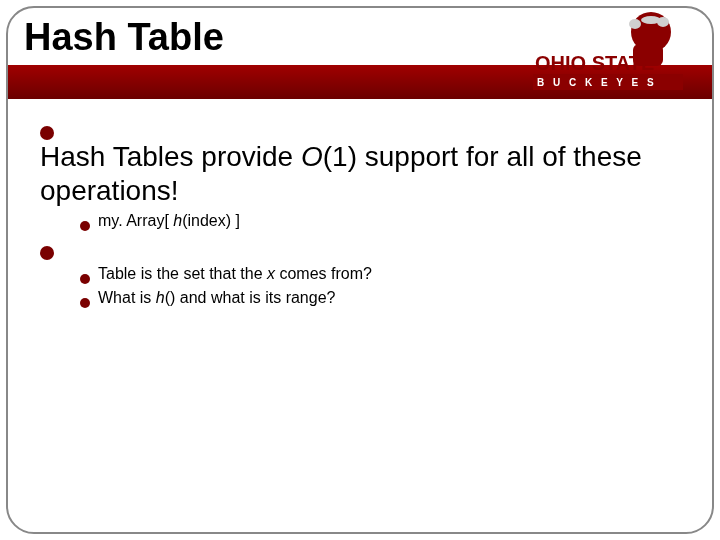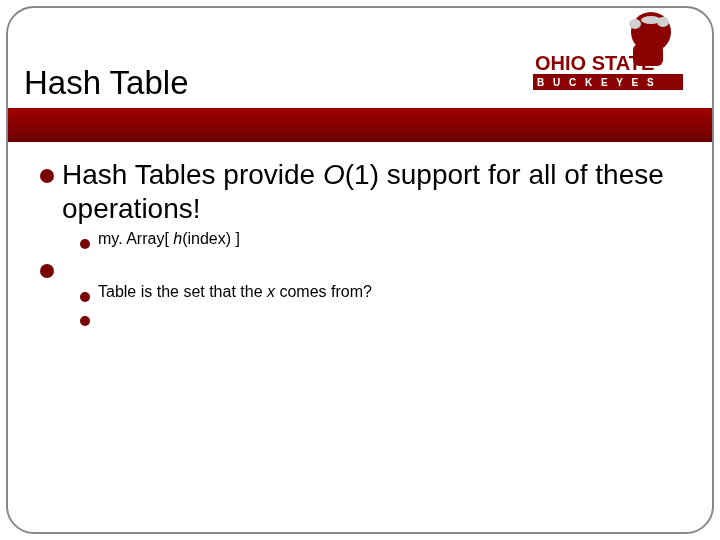--- a/index.html
+++ b/index.html
@@ -18,24 +18,23 @@
     right: 6px;
     bottom: 6px;
     border: 2px solid #888;
     border-radius: 28px;
     overflow: hidden;
   }
   .title-area {
     padding: 8px 16px 4px 16px;
   }
   .title-text {
-    font-size: 33px;
-    font-weight: normal;
+    font-size: 38px;
+    font-weight: bold;
     color: #000;
-    margin-top: 48px;
   }
   .red-bar {
     background: #8b0000;
     background: linear-gradient(to bottom, #a00000 0%, #6b0000 100%);
     height: 34px;
     margin-top: 2px;
     position: relative;
   }
   .logo-wrap {
     position: absolute;
@@ -45,20 +44,21 @@
     height: 88px;
     z-index: 5;
   }
   .content {
     padding: 16px 28px 8px 32px;
   }
   .bullet-l1 {
     display: flex;
     align-items: flex-start;
     margin-bottom: 2px;
+    flex-direction: column;
   }
   .bullet-l1 .dot {
     width: 14px; height: 14px;
     border-radius: 50%;
     background: #7a0000;
     flex: 0 0 14px;
     margin-top: 11px;
     margin-right: 8px;
   }
   .bullet-l1 .txt {
@@ -130,15 +130,16 @@
       </div>
       <div class="bullet-l1">
         <div class="dot"></div>
       </div>
       <div class="bullet-l2">
         <div class="dot"></div>
         <div class="txt"><span>Table is the set that the </span><span class="ital">x</span><span> comes from?</span></div>
       </div>
       <div class="bullet-l2">
         <div class="dot"></div>
+        <div class="txt"><span>What is </span><span class="ital">h</span><span>() and what is its range?</span></div>
       </div>
     </div>
 </div>
 
 </body></html>

